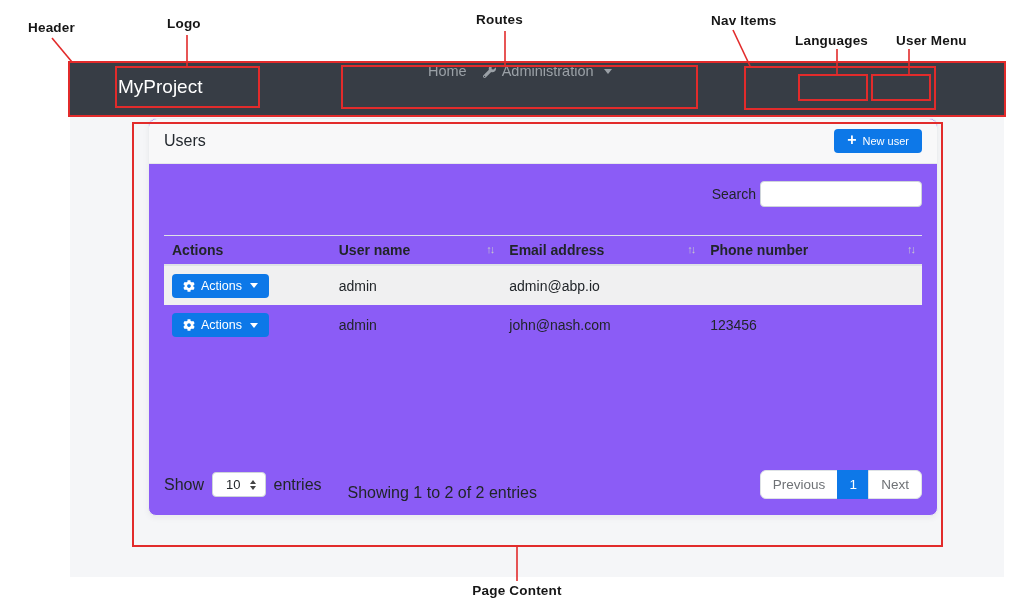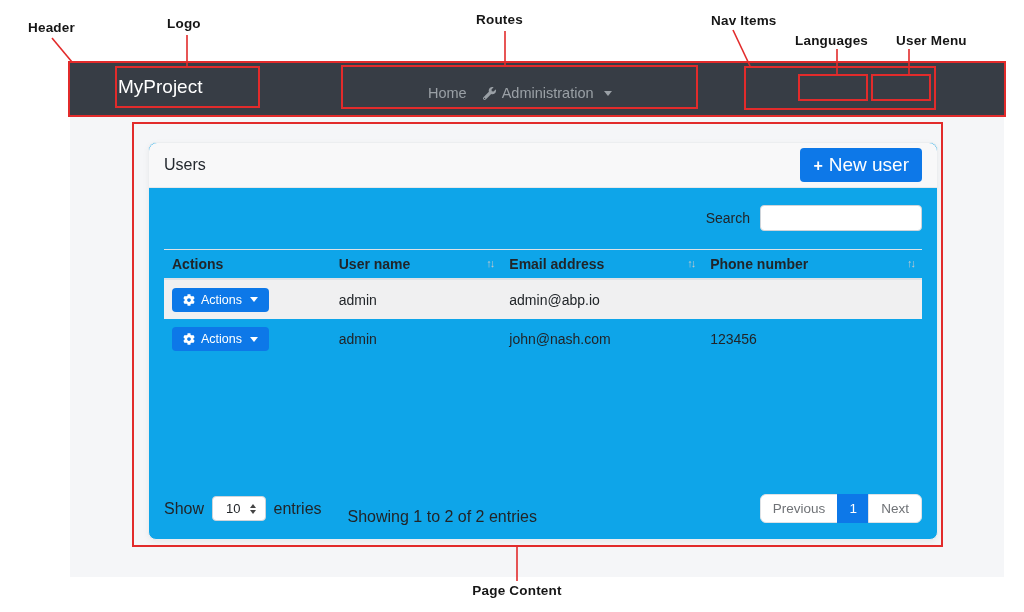--- a/index.html
+++ b/index.html
@@ -11,52 +11,52 @@
   .ann-label { position:absolute; font-size:13.5px; font-weight:bold; color:#161616;
     letter-spacing:.2px; z-index:9; white-space:nowrap; }
   .ann-box { position:absolute; border:2px solid #e22b2b; z-index:8; pointer-events:none; }
   .leader-svg { position:absolute; left:0; top:0; width:1024px; height:612px; z-index:9; pointer-events:none; }
 
   
   .navbar { position:absolute; left:70px; top:63px; width:934px; height:52px;
     background:#373d45; z-index:1; }
   .brand { position:absolute; left:48px; top:0; height:48px; display:flex; align-items:center;
     color:#ffffff; font-size:19px; cursor:pointer; }
-  .routes { position:absolute; left:358px; top:0; height:38px; display:flex; align-items:flex-end; gap:16px; }
+  .routes { position:absolute; left:358px; top:0; height:38px; display:flex; align-items:flex-start; gap:16px; }
   .nav-link { display:flex; align-items:center; gap:6px; color:#9aa0a6; font-size:14.5px; cursor:pointer; }
   .caret-down { display:inline-block; width:0; height:0; margin-left:4px;
     border-left:4px solid transparent; border-right:4px solid transparent; border-top:5px solid #9aa0a6; }
   .right-nav { position:absolute; right:68px; top:0; height:52px; display:flex; align-items:center; gap:20px; }
   .wrench-svg { width:13px; height:13px; fill:#9aa0a6; }
 
   
   .content-bg { position:absolute; left:70px; top:115px; width:934px; height:462px;
     background:#f5f6f8; z-index:1; }
 
-  .card { position:absolute; left:148px; top:142px; width:790px; height:398px;
-    background:#0ea5e9; border:1px solid #eceef0; border-radius:8px;
+  .card { position:absolute; left:148px; top:118px; width:790px; height:398px;
+    background:#8b5cf6; border:1px solid #eceef0; border-radius:8px;
     box-shadow:0 2px 6px rgba(0,0,0,.05); z-index:2; }
   .card-header { height:45px; background:#f8f8f9; border-bottom:1px solid #e7e8ea;
     border-radius:8px 8px 0 0; display:flex; align-items:center; justify-content:space-between;
     padding:0 15px; }
   .card-title { font-size:16px; color:#24292f; }
   .btn-primary { background:#0d78e8; color:#fff; border:none; border-radius:4px;
-    font-size:19px; display:inline-flex; align-items:center; gap:6px; cursor:pointer;
+    font-size:11px; display:inline-flex; align-items:center; gap:6px; cursor:pointer;
     font-family:inherit; }
   .btn-new-user { padding:6px 13px; }
   .icon-plus::before { content:"+"; font-size:16px; font-weight:bold; line-height:10px; }
 
   .card-body { position:relative; padding:0 15px; height:353px; }
-  .search-row { display:flex; justify-content:flex-end; align-items:center; gap:10px;
+  .search-row { display:flex; justify-content:flex-end; align-items:center; gap:4px;
     padding-top:17px; }
   .search-label { font-size:14px; color:#212529; }
   .search-input { width:162px; height:26px; border:1px solid #ced4da; border-radius:4px;
     font-size:13px; padding:0 8px; outline:none; font-family:inherit; }
 
-  table.users { width:100%; border-collapse:collapse; margin-top:18px; table-layout:fixed; }
+  table.users { width:100%; border-collapse:collapse; margin-top:28px; table-layout:fixed; }
   table.users th { text-align:left; font-size:14px; font-weight:bold; color:#212529;
     border-top:1px solid #dee2e6; border-bottom:2px solid #dee2e6; padding:6px 8px; height:29px; cursor:pointer; }
   table.users th .sort-icon { float:right; color:#c7c9cc; font-size:11px; font-weight:normal;
     letter-spacing:-2px; margin-top:1px; }
   .sort-icon::after { content:"\2191\2193"; }
   table.users td { font-size:14px; color:#212529; padding:6px 8px; height:40px; vertical-align:middle; }
   tr.row-shaded { background:#f0f0f1; }
   .btn-actions { padding:5px 11px; font-size:12.5px; }
   .gear-svg { width:12px; height:12px; fill:#ffffff; }
   .btn-actions .caret-down { border-top-color:#fff; margin-left:2px; }

